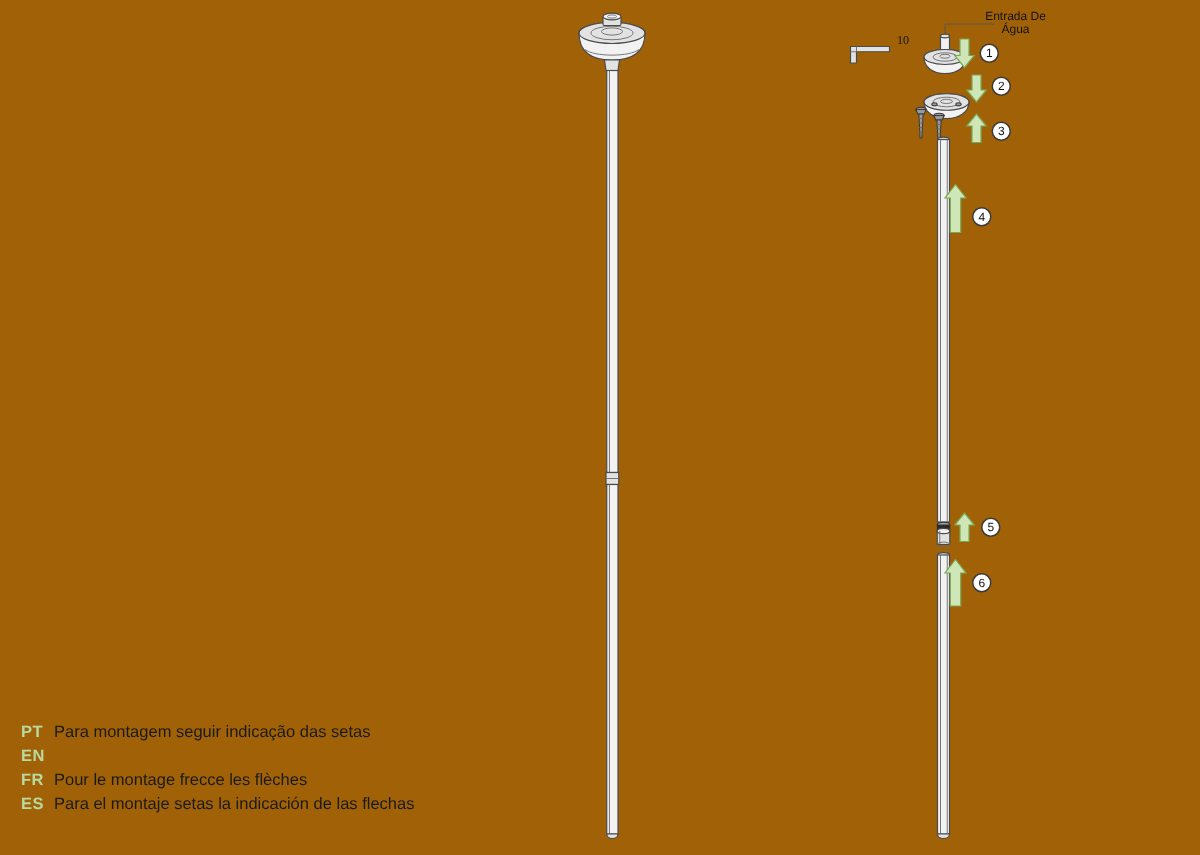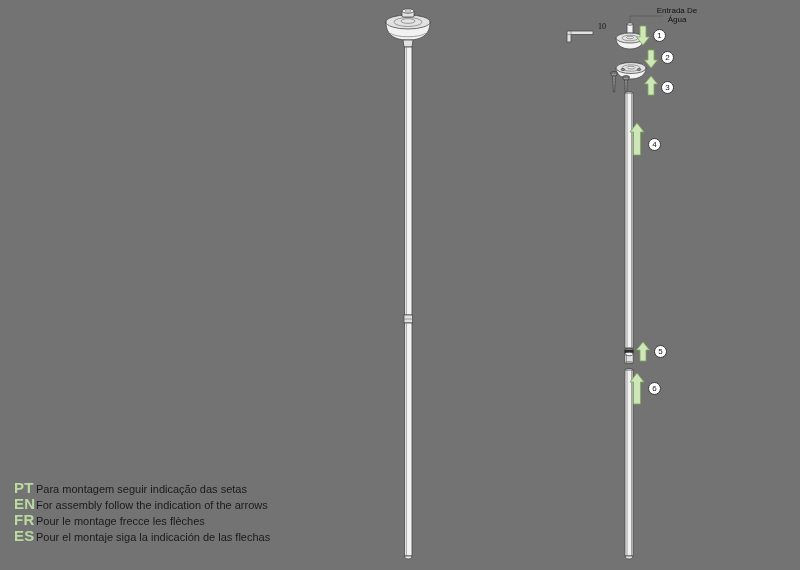--- a/index.html
+++ b/index.html
@@ -12,40 +12,40 @@
     height: 570px;
     position: relative;
     font-family: "Liberation Sans", sans-serif;
     overflow: hidden;
   }
   #sheet {
     position: absolute;
     left: 0; top: 0;
     width: 800px;
     height: 570px;
-    background: #737373;
+    background: #a16207;
   }
 
   
   #legend {
     position: absolute;
     left: 14px;
     top: 480px;
     width: 330px;
   }
   .legend-row {
     display: flex;
     align-items: baseline;
     height: 16px;
     line-height: 16px;
   }
   .legend-code {
     width: 22px;
     flex: 0 0 22px;
-    font-size: 15px;
+    font-size: 11px;
     color: #b9d9a0;
     font-weight: bold;
     letter-spacing: 0.3px;
   }
   .legend-text {
     font-size: 11px;
     color: #1a1a1a;
     white-space: nowrap;
   }
 
@@ -243,25 +243,24 @@
   <div class="step" style="left:654px; top:345px;">5</div>
   <div class="step" style="left:648px; top:382px;">6</div>
 
   <div id="legend">
     <div class="legend-row">
       <span class="legend-code">PT</span>
       <span class="legend-text">Para montagem seguir indicação das setas</span>
     </div>
     <div class="legend-row">
       <span class="legend-code">EN</span>
-      <span class="legend-text">For assembly follow the indication of the arrows</span>
     </div>
     <div class="legend-row">
       <span class="legend-code">FR</span>
       <span class="legend-text">Pour le montage frecce les flèches</span>
     </div>
     <div class="legend-row">
       <span class="legend-code">ES</span>
-      <span class="legend-text">Pour el montaje siga la indicación de las flechas</span>
+      <span class="legend-text">Para el montaje setas la indicación de las flechas</span>
     </div>
   </div>
 
 </div>
 
 </body></html>

